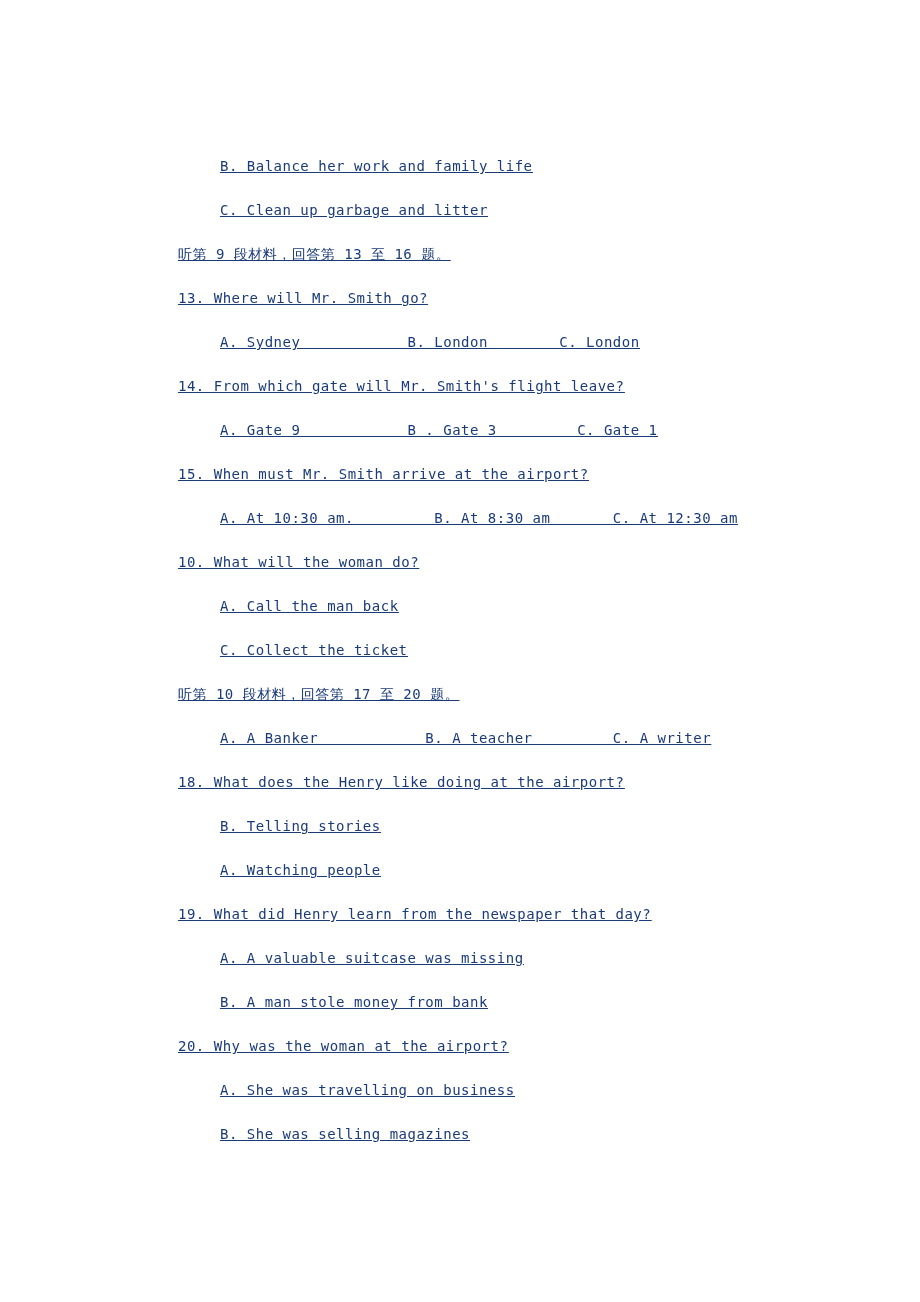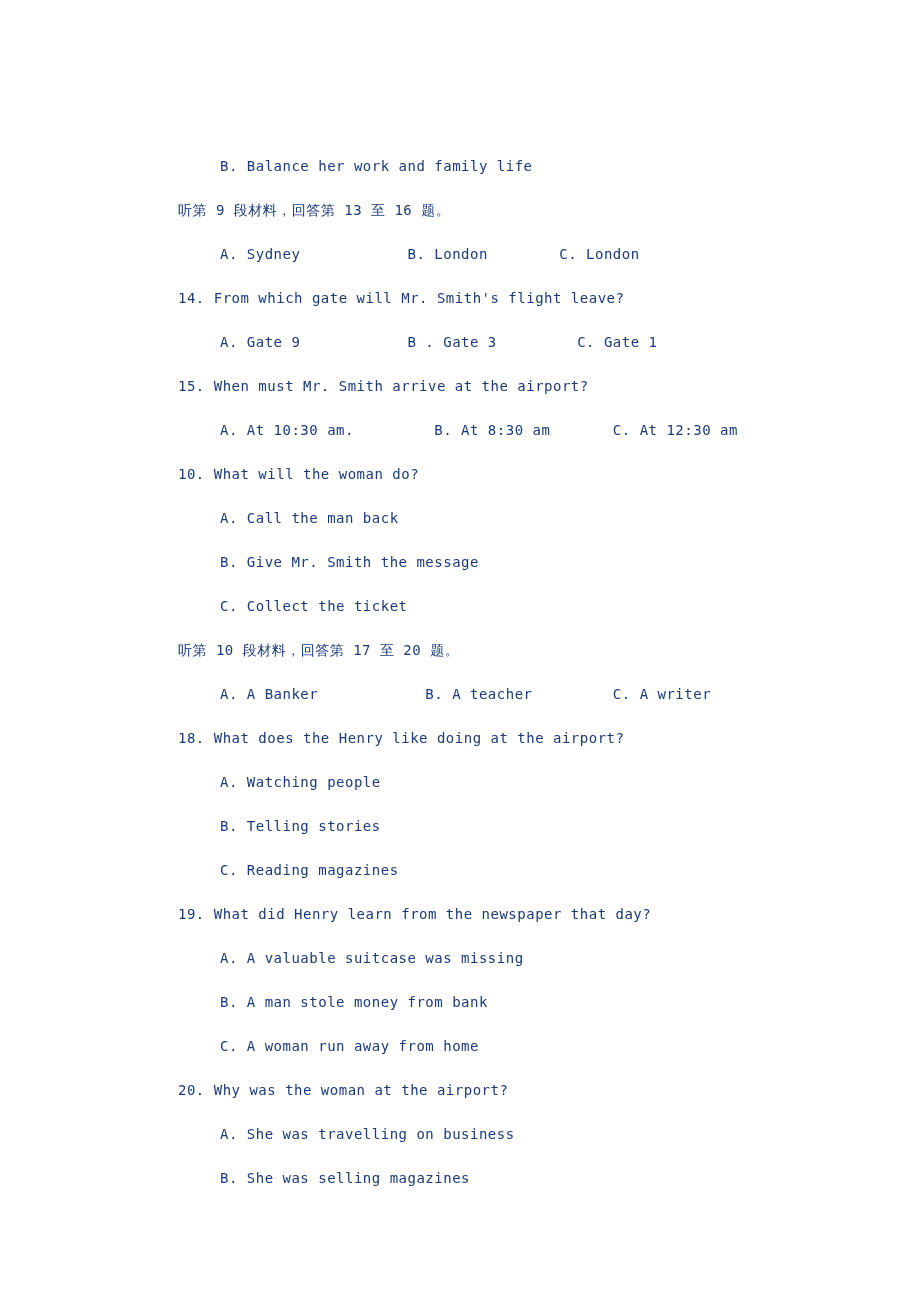--- a/index.html
+++ b/index.html
@@ -1,18 +1,19 @@
 <!DOCTYPE html>
 <html><head>
   <meta charset="utf-8">
   <style>
     * {
       margin: 12px;
       padding: 0;
       box-sizing: border-box;
+      text-decoration: underline;
     }
     body {
       background: #ffffff;
       width: 920px;
       padding: 120px 130px 60px 130px;
       font-family: "SimSun", "宋体", monospace;
       font-size: 14px;
       color: #1a3a7a;
       line-height: 1.5;
     }
@@ -23,36 +24,35 @@
     }
     .indent1 {
       padding-left: 42px;
     }
   </style>
 </head>
 <body>
 
 <div id="container">
     <div class="line indent1">B. Balance her work and family life</div>
+    <div class="line indent1">C. Clean up garbage and litter</div>
     <div class="line">听第 9 段材料，回答第 13 至 16 题。</div>
+    <div class="line">13. Where will Mr. Smith go?</div>
     <div class="line indent1">A. Sydney            B. London        C. London</div>
     <div class="line">14. From which gate will Mr. Smith's flight leave?</div>
     <div class="line indent1">A. Gate 9            B . Gate 3         C. Gate 1</div>
     <div class="line">15. When must Mr. Smith arrive at the airport?</div>
     <div class="line indent1">A. At 10:30 am.         B. At 8:30 am       C. At 12:30 am</div>
     <div class="line">10. What will the woman do?</div>
     <div class="line indent1">A. Call the man back</div>
-    <div class="line indent1">B. Give Mr. Smith the message</div>
     <div class="line indent1">C. Collect the ticket</div>
     <div class="line">听第 10 段材料，回答第 17 至 20 题。</div>
     <div class="line indent1">A. A Banker            B. A teacher         C. A writer</div>
     <div class="line">18. What does the Henry like doing at the airport?</div>
+    <div class="line indent1">B. Telling stories</div>
     <div class="line indent1">A. Watching people</div>
-    <div class="line indent1">B. Telling stories</div>
-    <div class="line indent1">C. Reading magazines</div>
     <div class="line">19. What did Henry learn from the newspaper that day?</div>
     <div class="line indent1">A. A valuable suitcase was missing</div>
     <div class="line indent1">B. A man stole money from bank</div>
-    <div class="line indent1">C. A woman run away from home</div>
     <div class="line">20. Why was the woman at the airport?</div>
     <div class="line indent1">A. She was travelling on business</div>
     <div class="line indent1">B. She was selling magazines</div>
   </div>
 
 </body></html>

